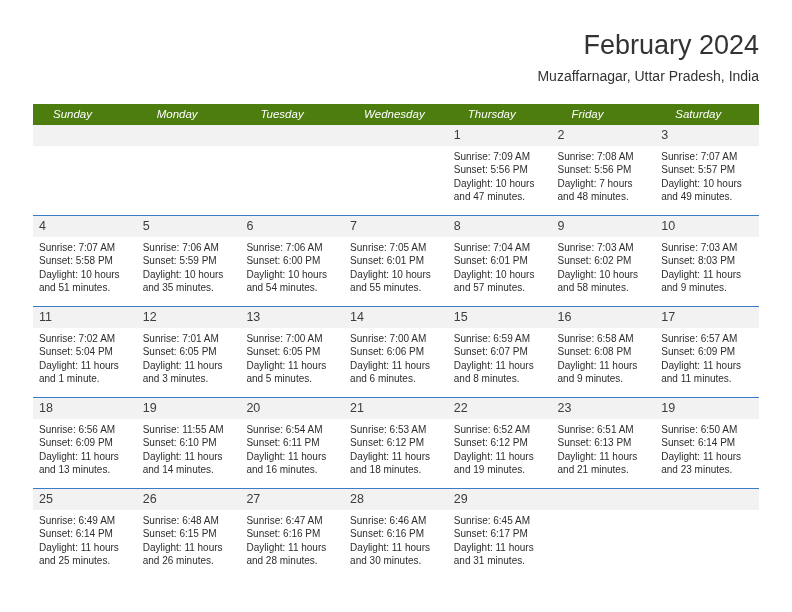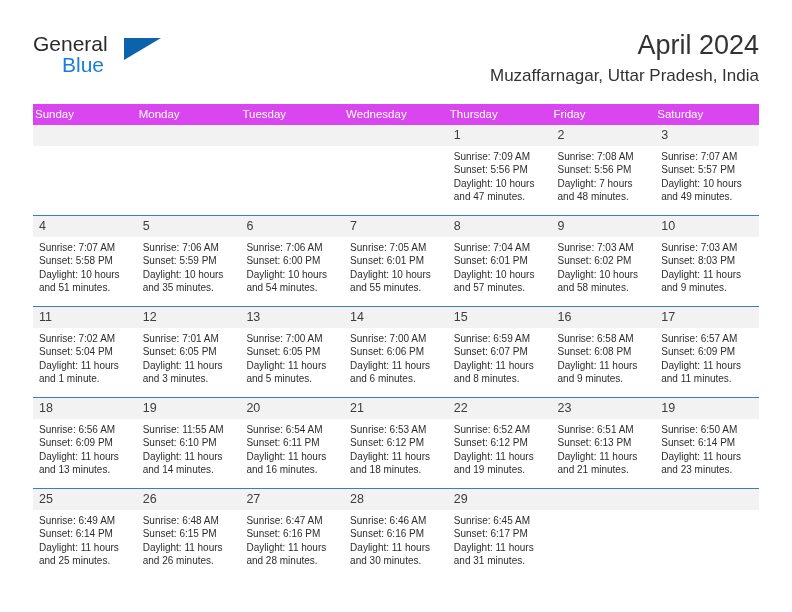--- a/index.html
+++ b/index.html
@@ -68,45 +68,46 @@
     top: 0;
     text-align: right;
   }
   .cal-title {
     font-size: 27px;
     color: #333333;
     line-height: 34px;
     white-space: nowrap;
   }
   .cal-subtitle {
-    font-size: 17px;
+    font-size: 14px;
     color: #333333;
     line-height: 22px;
     margin-top: 3px;
     white-space: nowrap;
   }
 
   
   .calendar {
     position: absolute;
     left: 33px;
     top: 104px;
     width: 726px;
     border-collapse: collapse;
     table-layout: fixed;
   }
   .calendar th {
-    background: #d946ef;
+    background: #4d7c0f;
     color: #ffffff;
     font-weight: normal;
     font-size: 11.5px;
     text-align: left;
-    padding: 4px 0 5px 2px;
+    padding: 4px 0 5px 20px;
     height: 12px;
     border: none;
+    font-style: italic;
   }
   .calendar td {
     vertical-align: top;
     padding: 0;
     height: 90px;
     border-top: 1px solid #3b7dc4;
     background: #ffffff;
   }
   .calendar tr.week:first-child td {
     border-top: none;
@@ -137,28 +138,23 @@
     white-space: normal;
   }
 </style>
 </head>
 <body>
 
 <div class="page">
 
   <div class="header">
 
-    <div class="logo">
-      <span class="logo-general">General</span>
-      <span class="logo-triangle"></span>
-      <span class="logo-blue">Blue</span>
-    </div>
 
     <div class="title-block">
-      <div class="cal-title">April 2024</div>
+      <div class="cal-title">February 2024</div>
       <div class="cal-subtitle">Muzaffarnagar, Uttar Pradesh, India</div>
     </div>
 
   </div>
 
   <table class="calendar">
     <thead>
       <tr>
         <th>Sunday</th>
         <th>Monday</th>

